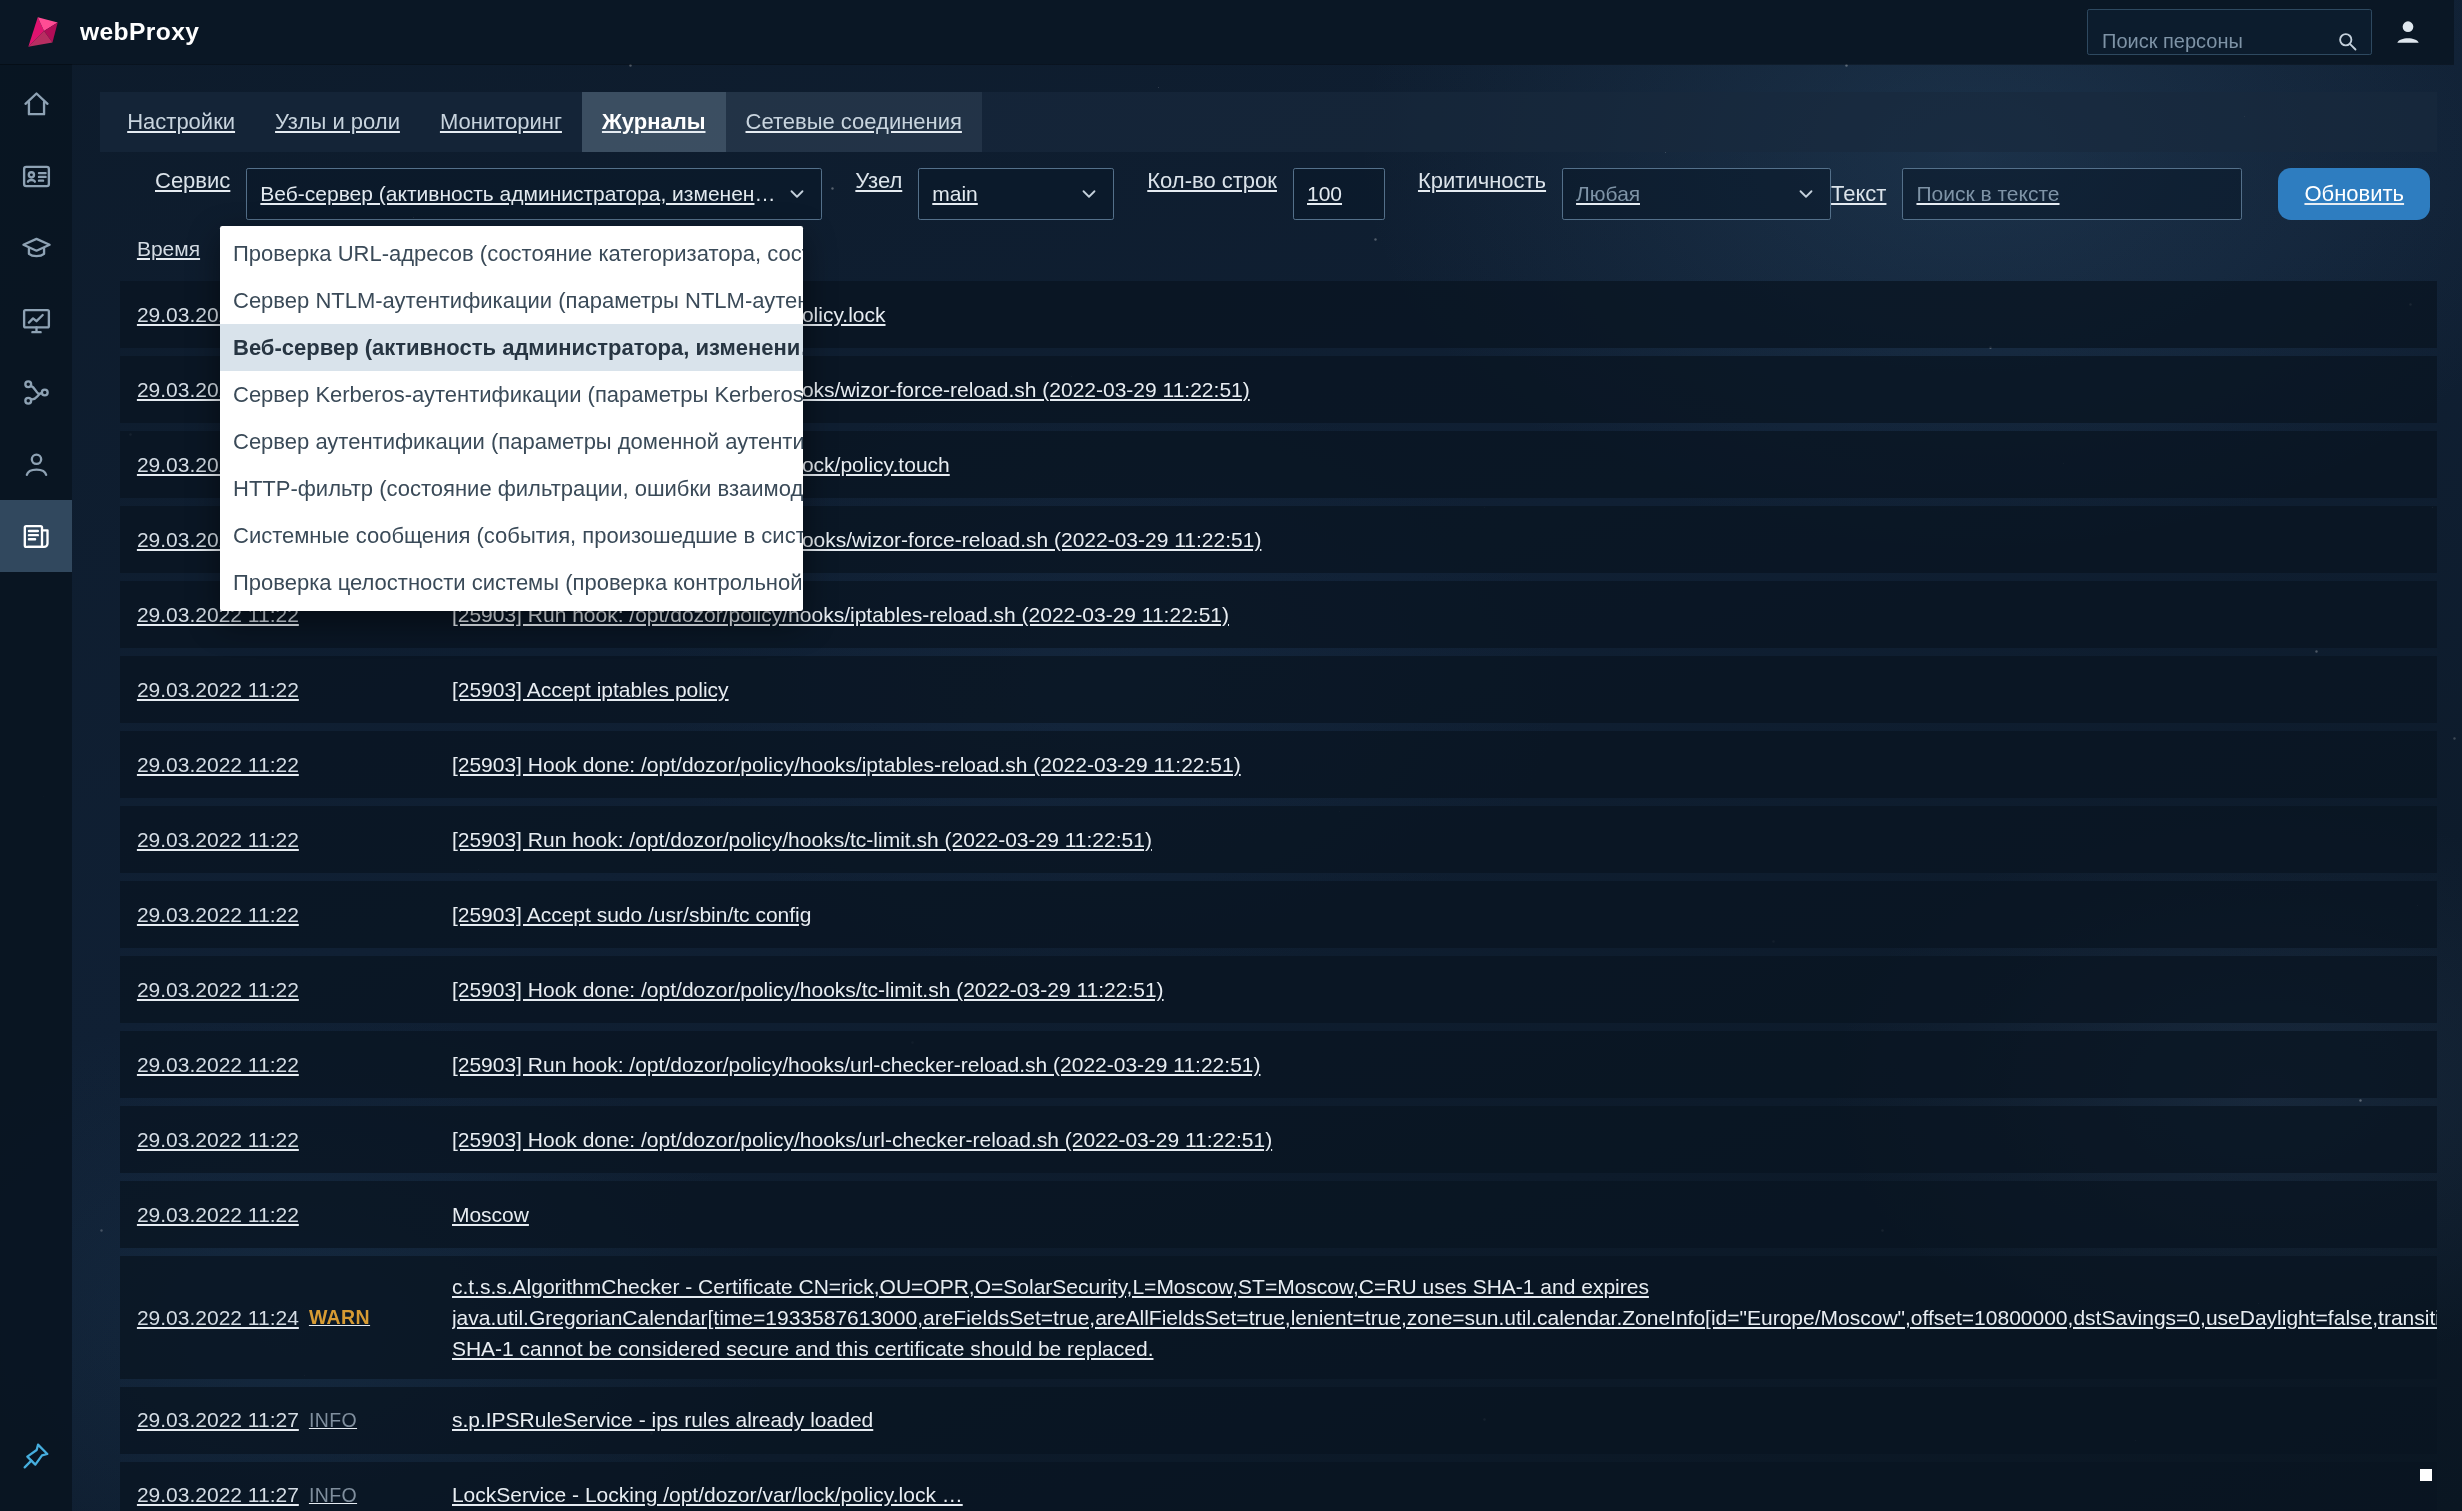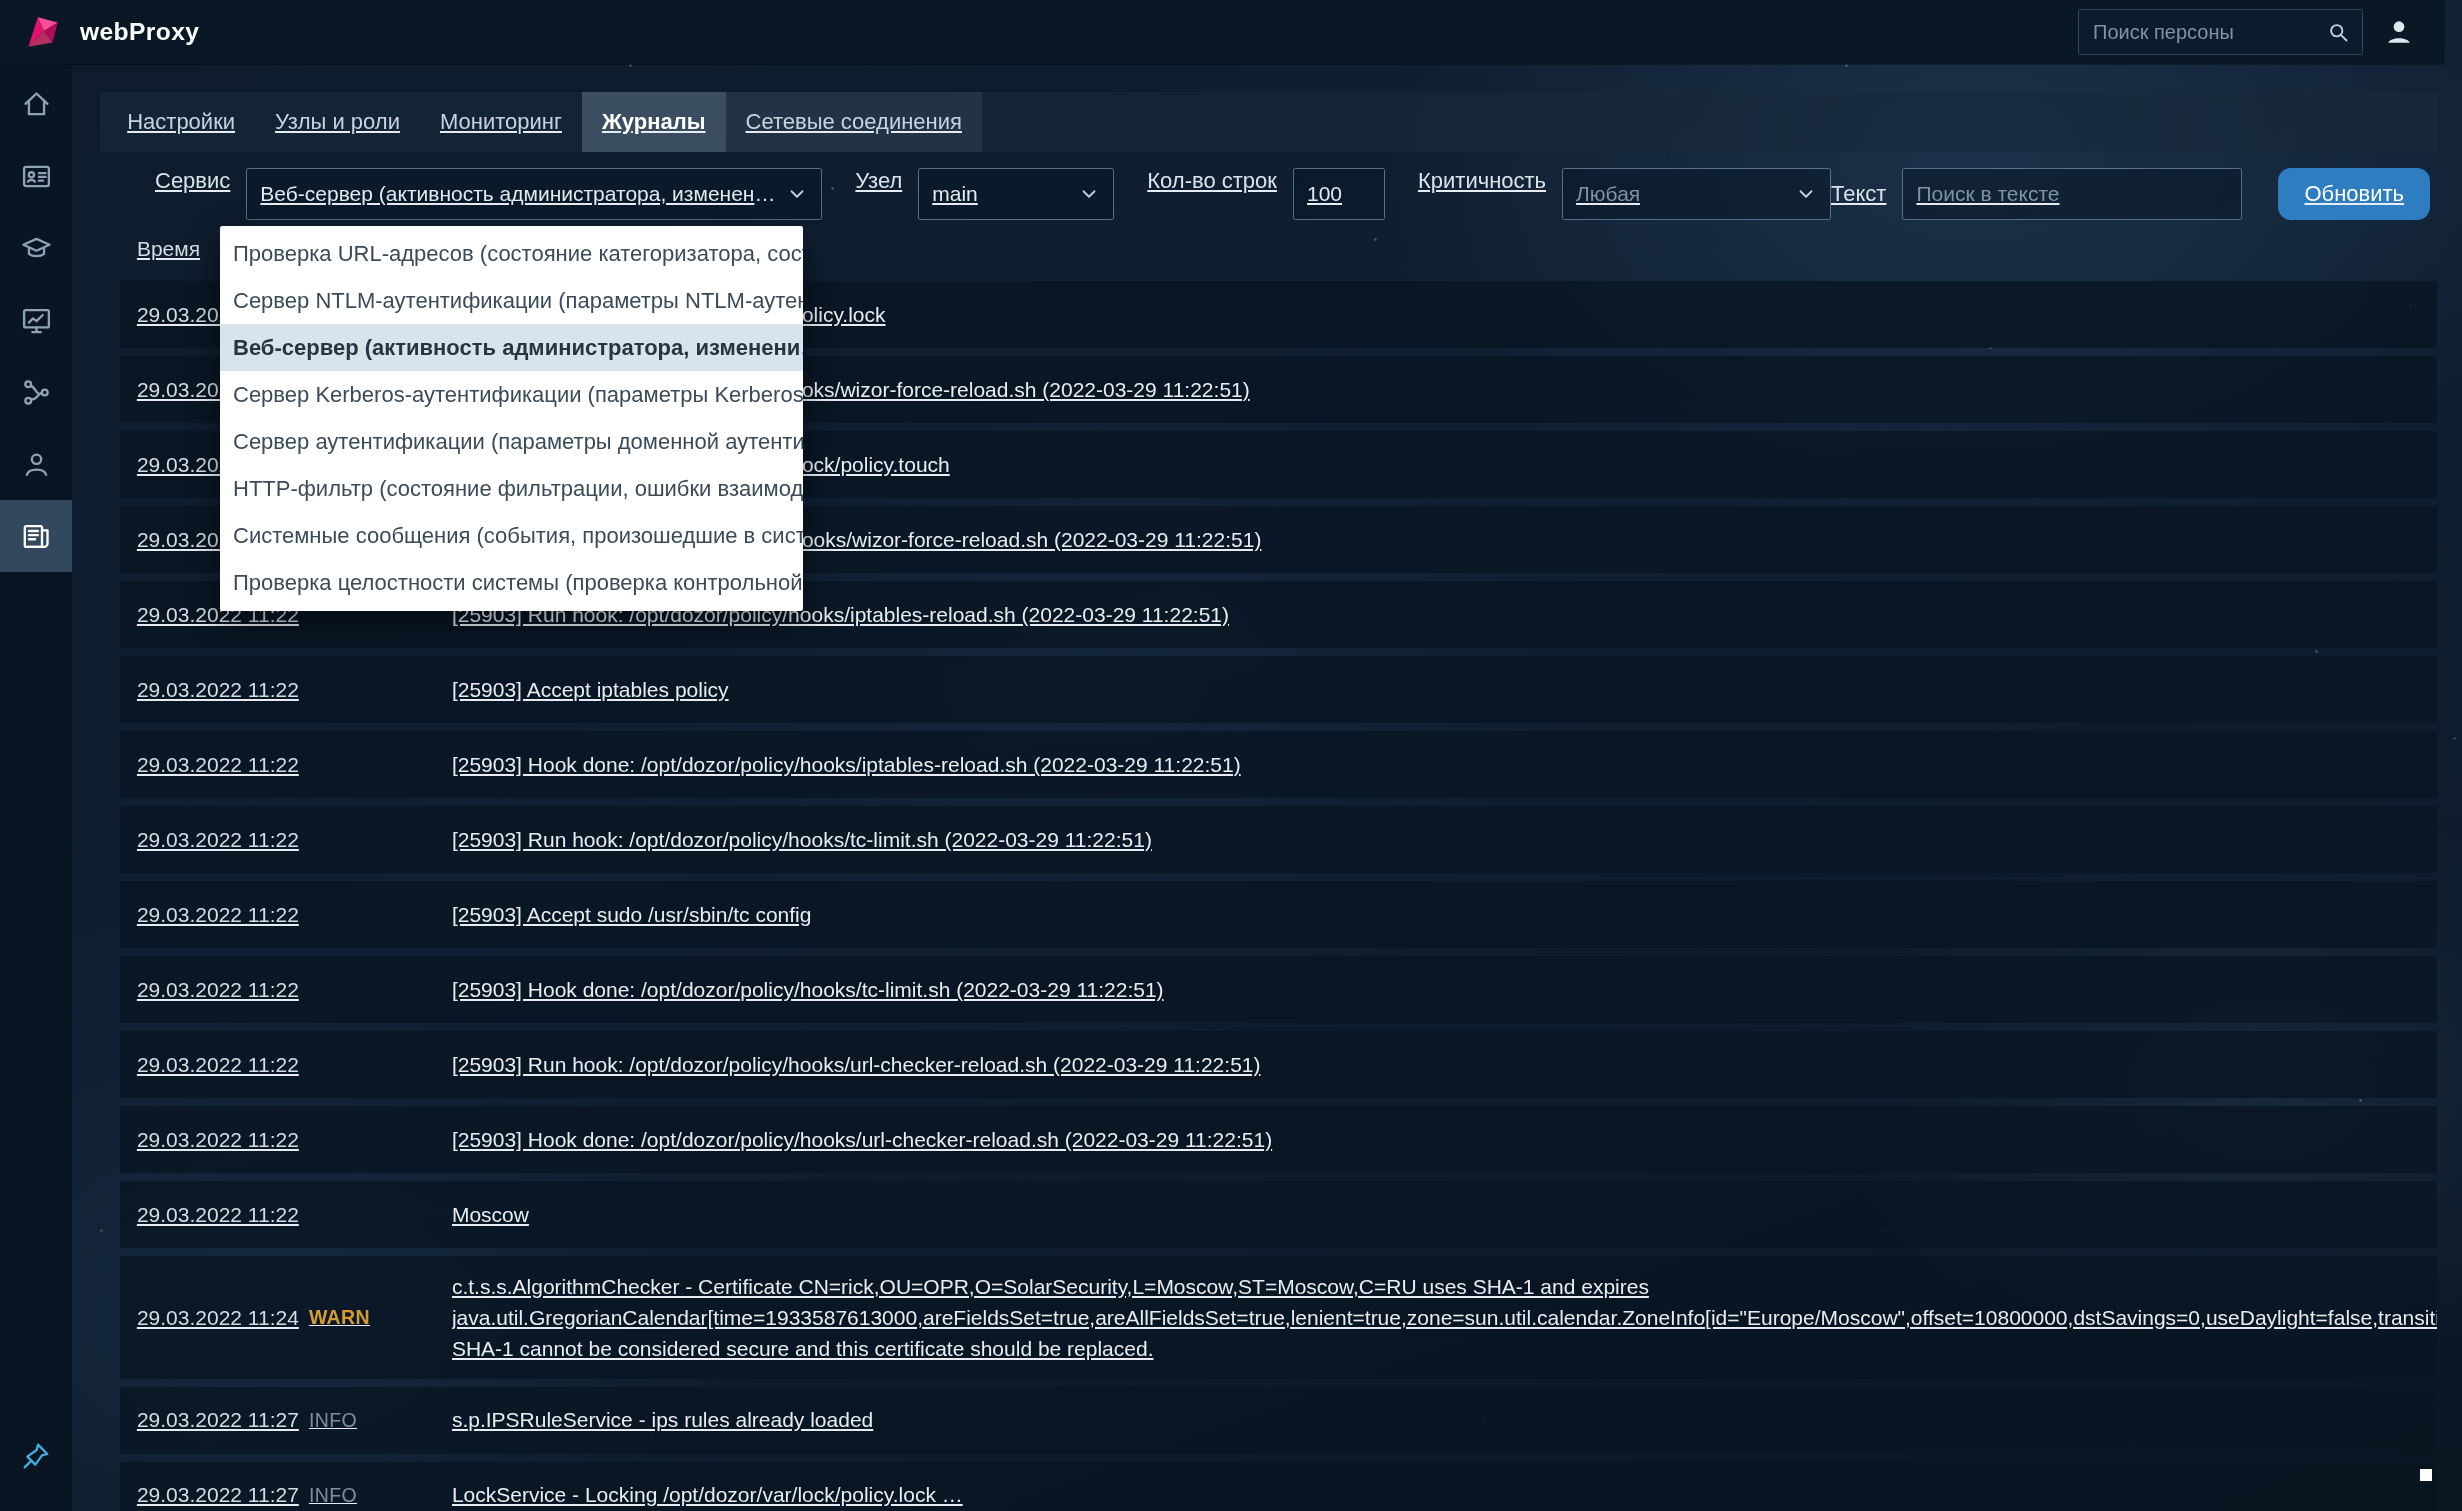--- a/index.html
+++ b/index.html
@@ -32,27 +32,27 @@
       101px 1230px 0 0.7px rgba(255,255,255,.22),43px 796px 0 0 rgba(255,255,255,.2),
       130px 434px 0 0.7px rgba(255,255,255,.24),413px 217px 0 0 rgba(255,255,255,.2),
       630px 65px 0 0.7px rgba(255,255,255,.26),1158px 87px 0 0 rgba(255,255,255,.2),
       1846px 65px 0 0.7px rgba(255,255,255,.3),1484px 507px 0 0 rgba(255,255,255,.15),
       1773px 941px 0 0.7px rgba(255,255,255,.18),1339px 811px 0 0 rgba(255,255,255,.12),
       912px 1042px 0 0.7px rgba(255,255,255,.14),478px 869px 0 0 rgba(255,255,255,.12),
       2432px 507px 0 0 rgba(255,255,255,.3),2454px 738px 0 0.7px rgba(255,255,255,.2);
   }
 
   
-  .topbar{position:absolute;top:0;left:0;right:17px;height:64px;background:#0a1725;
+  .topbar{position:absolute;top:0;left:0;right:8px;height:64px;background:#0a1725;
     display:flex;align-items:center;padding:8px 22px;box-sizing:border-box;z-index:6;
     box-shadow:0 0.7px 0 rgba(0,0,0,.45);}
   .logo{width:42px;height:42px;display:flex;align-items:center;justify-content:center;flex:none;}
   .app-title{margin-left:16px;font-size:24.6px;font-weight:bold;color:#ffffff;letter-spacing:0.4px;}
   .searchbox{margin-left:auto;width:285px;height:46px;border:0.7px solid #2e4960;background:rgba(13,30,48,.8);
-    border-radius:2.2px;display:flex;align-items:center;padding:0 11.6px;box-sizing:border-box;}
+    border-radius:2.2px;display:flex;align-items:flex-end;padding:0 11.6px;box-sizing:border-box;}
   .searchbox input{flex:1;min-width:0;background:transparent;border:none;outline:none;color:#dfe7ee;font-size:20px;font-family:inherit;}
   .searchbox input::placeholder{color:#7e93a6;}
   .sicon{flex:none;display:flex;align-items:center;}
   .user-btn{width:48px;height:48px;margin-left:11.6px;display:flex;align-items:center;justify-content:center;}
 
   
   .sidebar{position:absolute;top:64px;left:0;bottom:0;width:72px;background:rgba(9,20,33,.93);
     display:flex;flex-direction:column;align-items:center;padding-top:4.3px;box-sizing:border-box;z-index:5;}
   .side-item{width:72px;height:72px;display:flex;align-items:center;justify-content:center;flex:none;cursor:pointer;}
   .side-item svg{fill:none;stroke:#8ea2b4;stroke-width:1.7;stroke-linecap:round;stroke-linejoin:round;}

